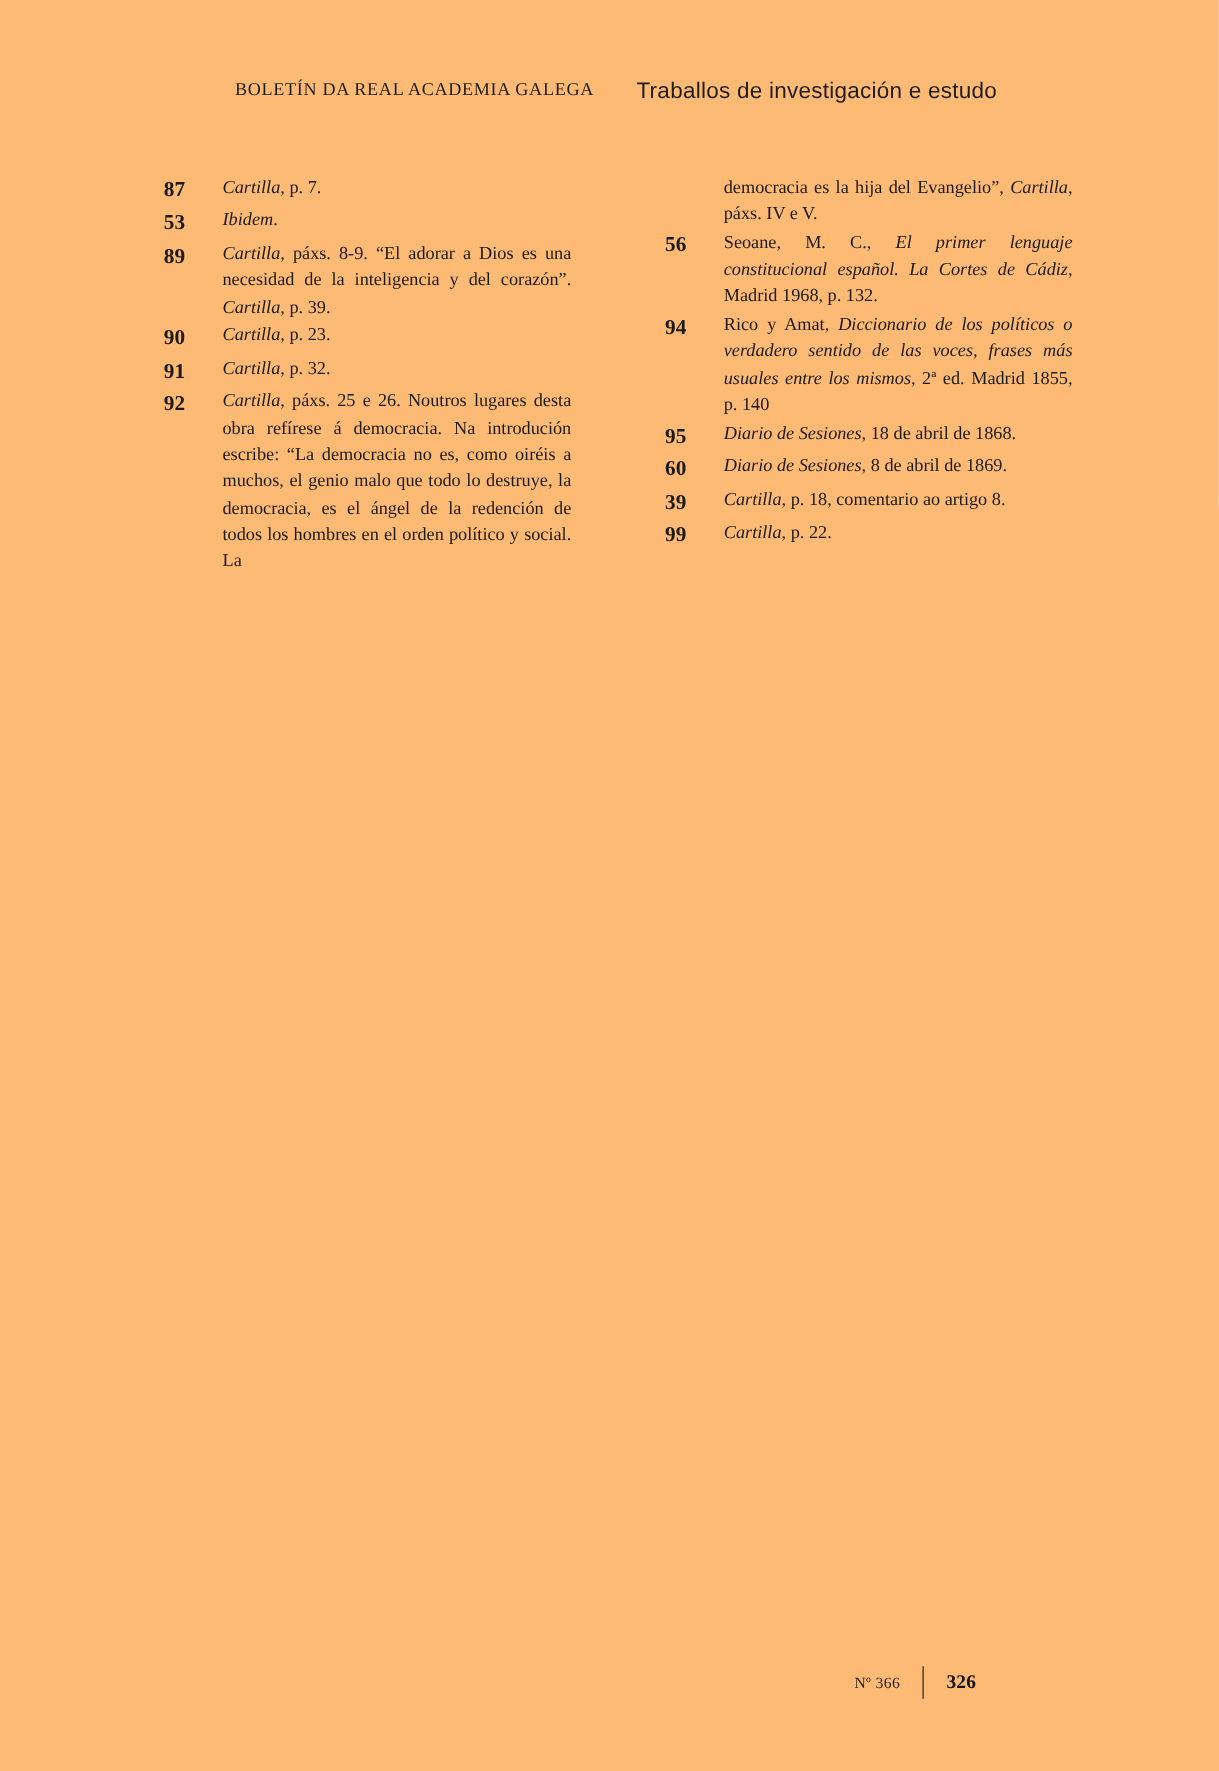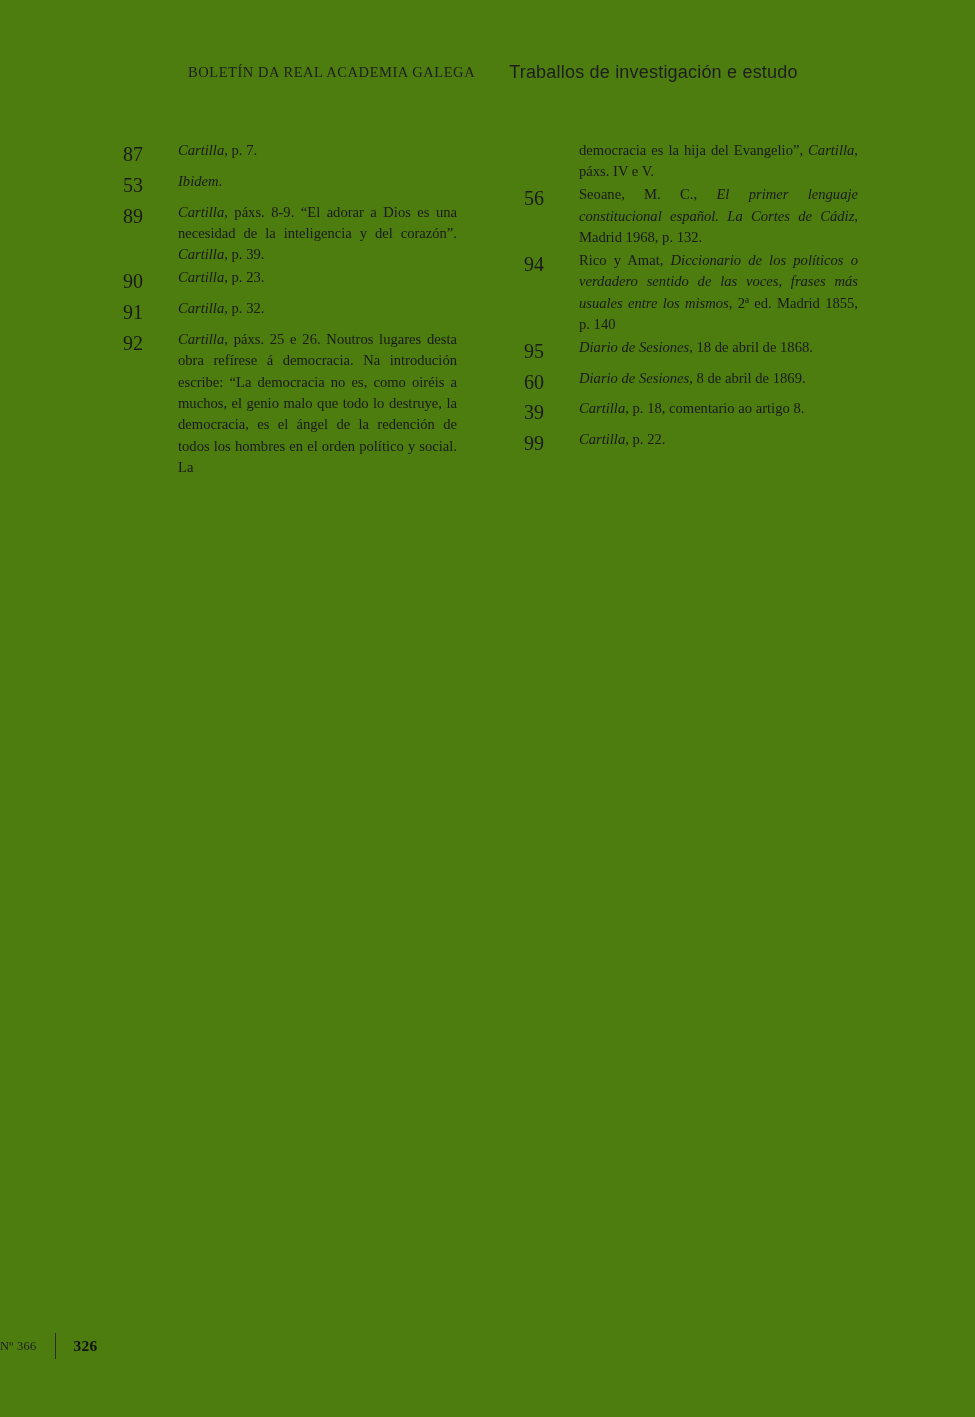--- a/index.html
+++ b/index.html
@@ -12,21 +12,21 @@
     height: 1417px;
     position: relative;
     font-family: "Liberation Serif", serif;
     color: #1a1a1a;
     overflow: hidden;
   }
 
   .page {
     position: absolute;
     inset: 0;
-    background: #4d7c0f;
+    background: #fdba74;
   }
 
   
   .running-head {
     position: absolute;
     top: 58px;
     left: 188px;
     width: 600px;
     height: 28px;
     display: flex;
@@ -68,42 +68,43 @@
   .note {
     display: flex;
     align-items: flex-start;
     font-size: 14.6px;
     line-height: 1.465;
     margin-bottom: 1.5px;
   }
   .note .num {
     width: 30px;
     flex: 0 0 30px;
-    text-align: center;
-    font-size: 20px;
+    text-align: right;
+    font-size: 17px;
+    font-weight: bold;
   }
   .note .body {
     flex: 1 1 auto;
     text-align: justify;
     text-justify: inter-word;
     hyphens: manual;
     margin-left: 30px;
   }
   .note .body i {
     font-style: italic;
   }
 
   
   .footer {
     position: absolute;
     bottom: 58px;
     left: 0;
     width: 781px;
     display: flex;
-    justify-content: flex-start;
+    justify-content: flex-end;
     align-items: center;
   }
   .footer .issue {
     font-size: 12.5px;
     letter-spacing: 0.3px;
     color: #1e1e1e;
   }
   .footer .rule {
     width: 1px;
     height: 26px;

